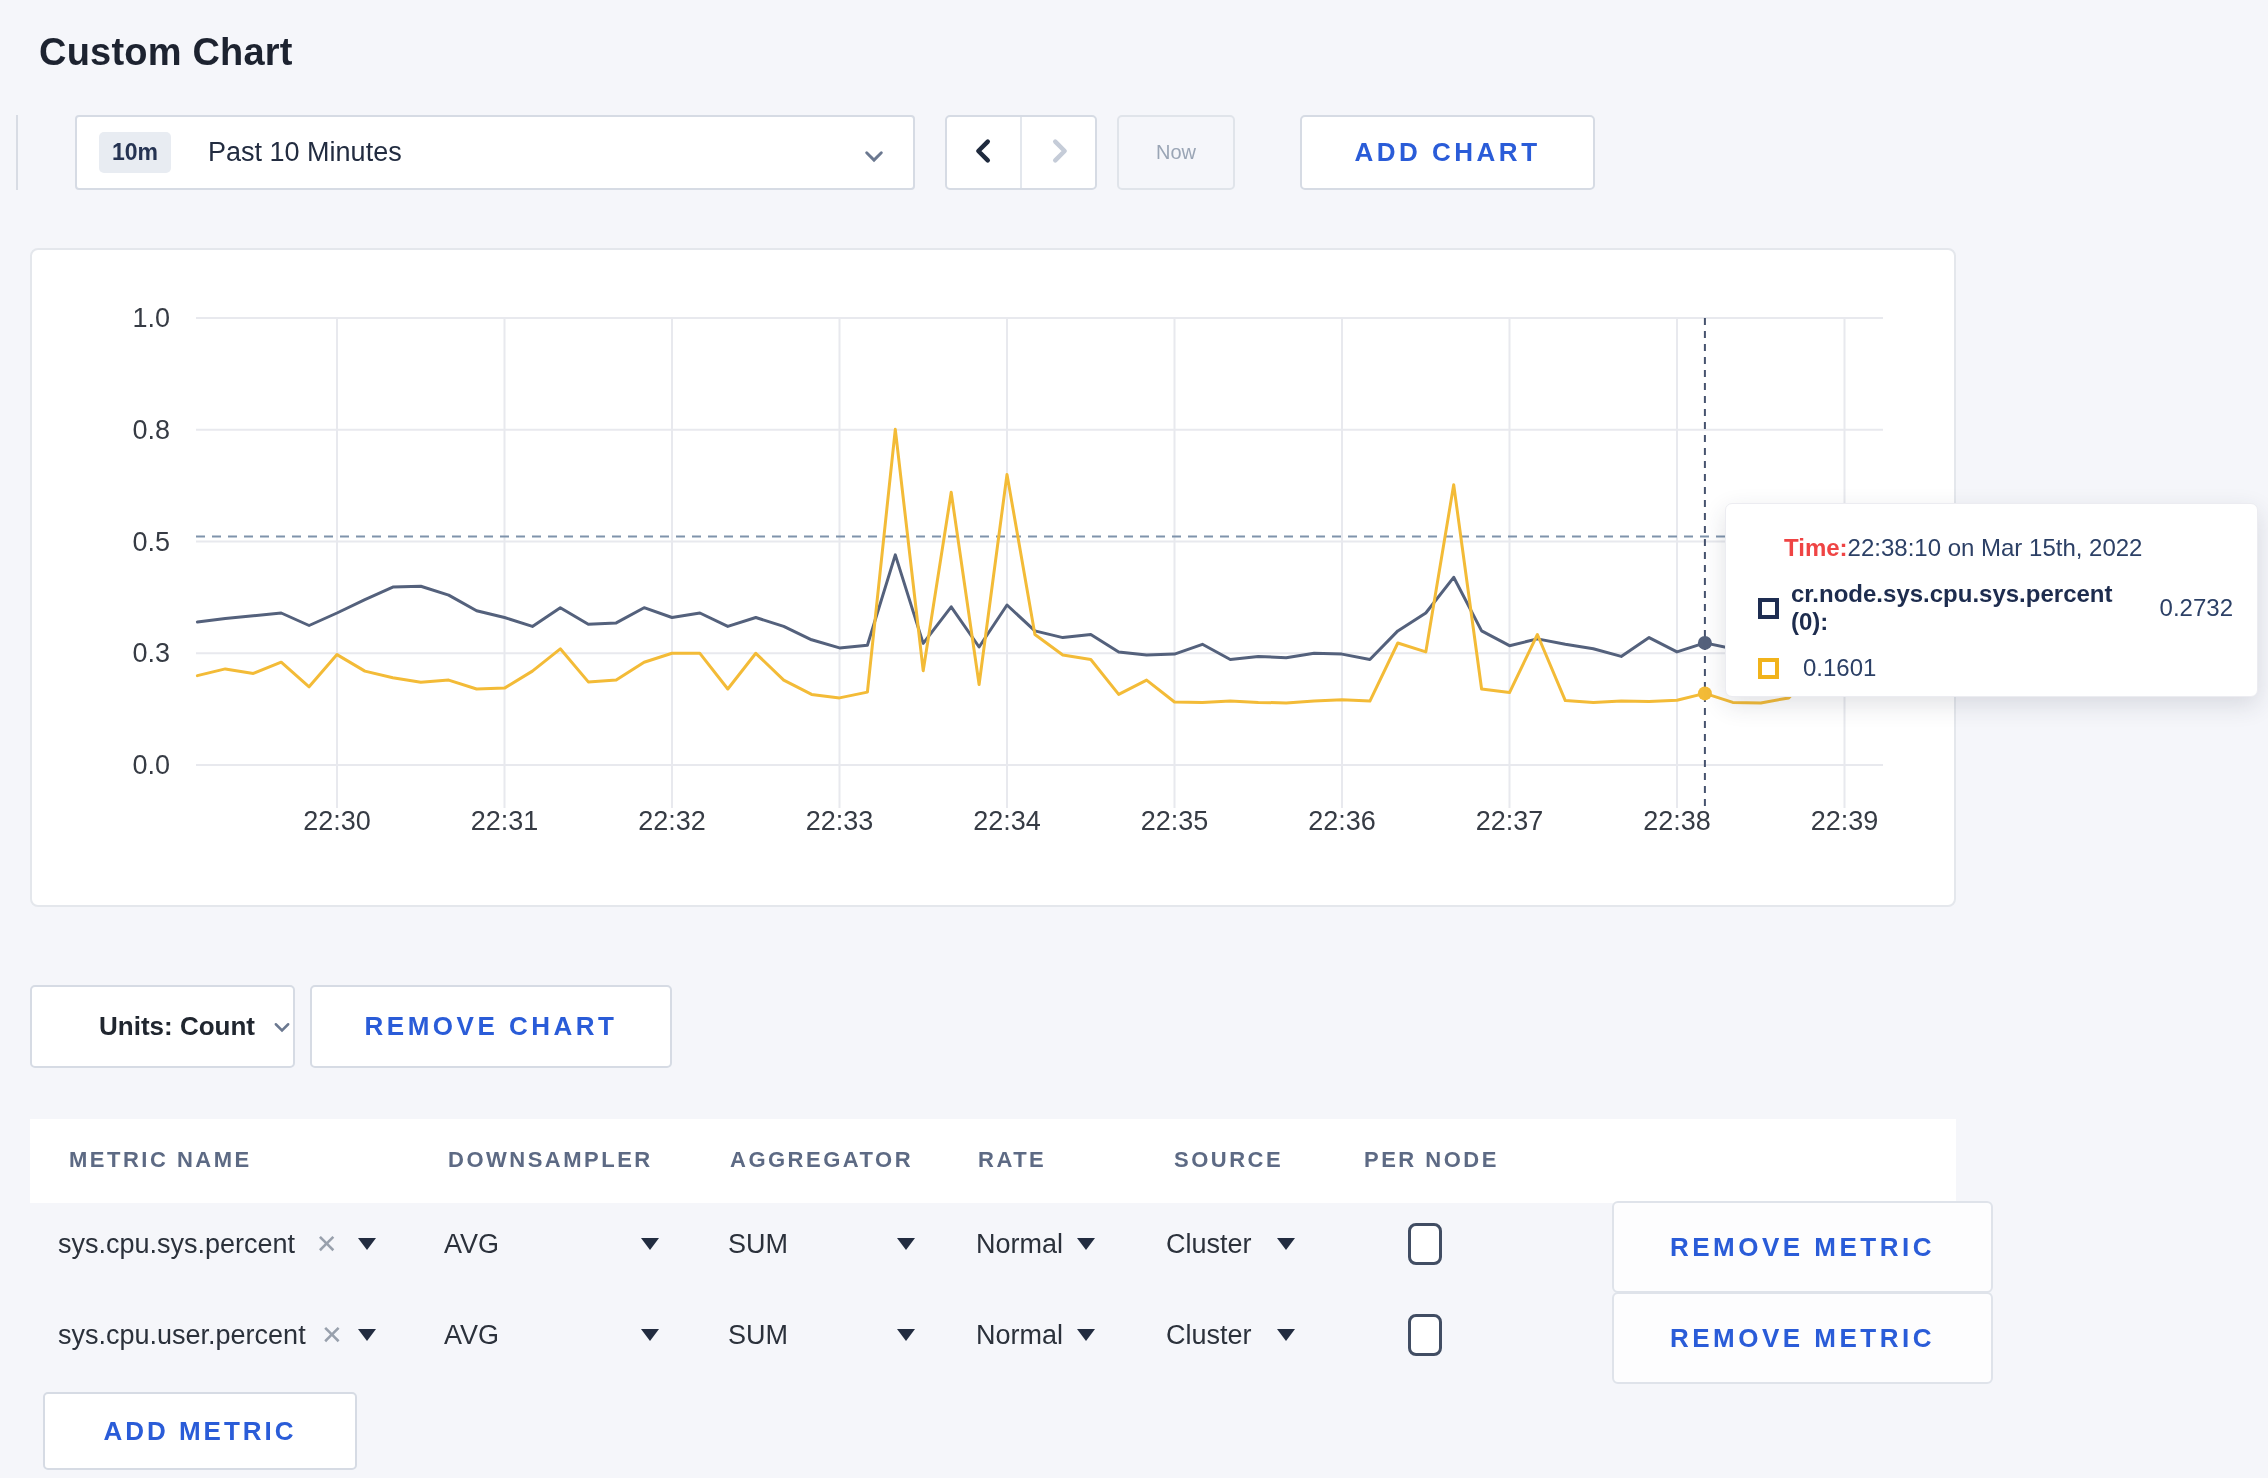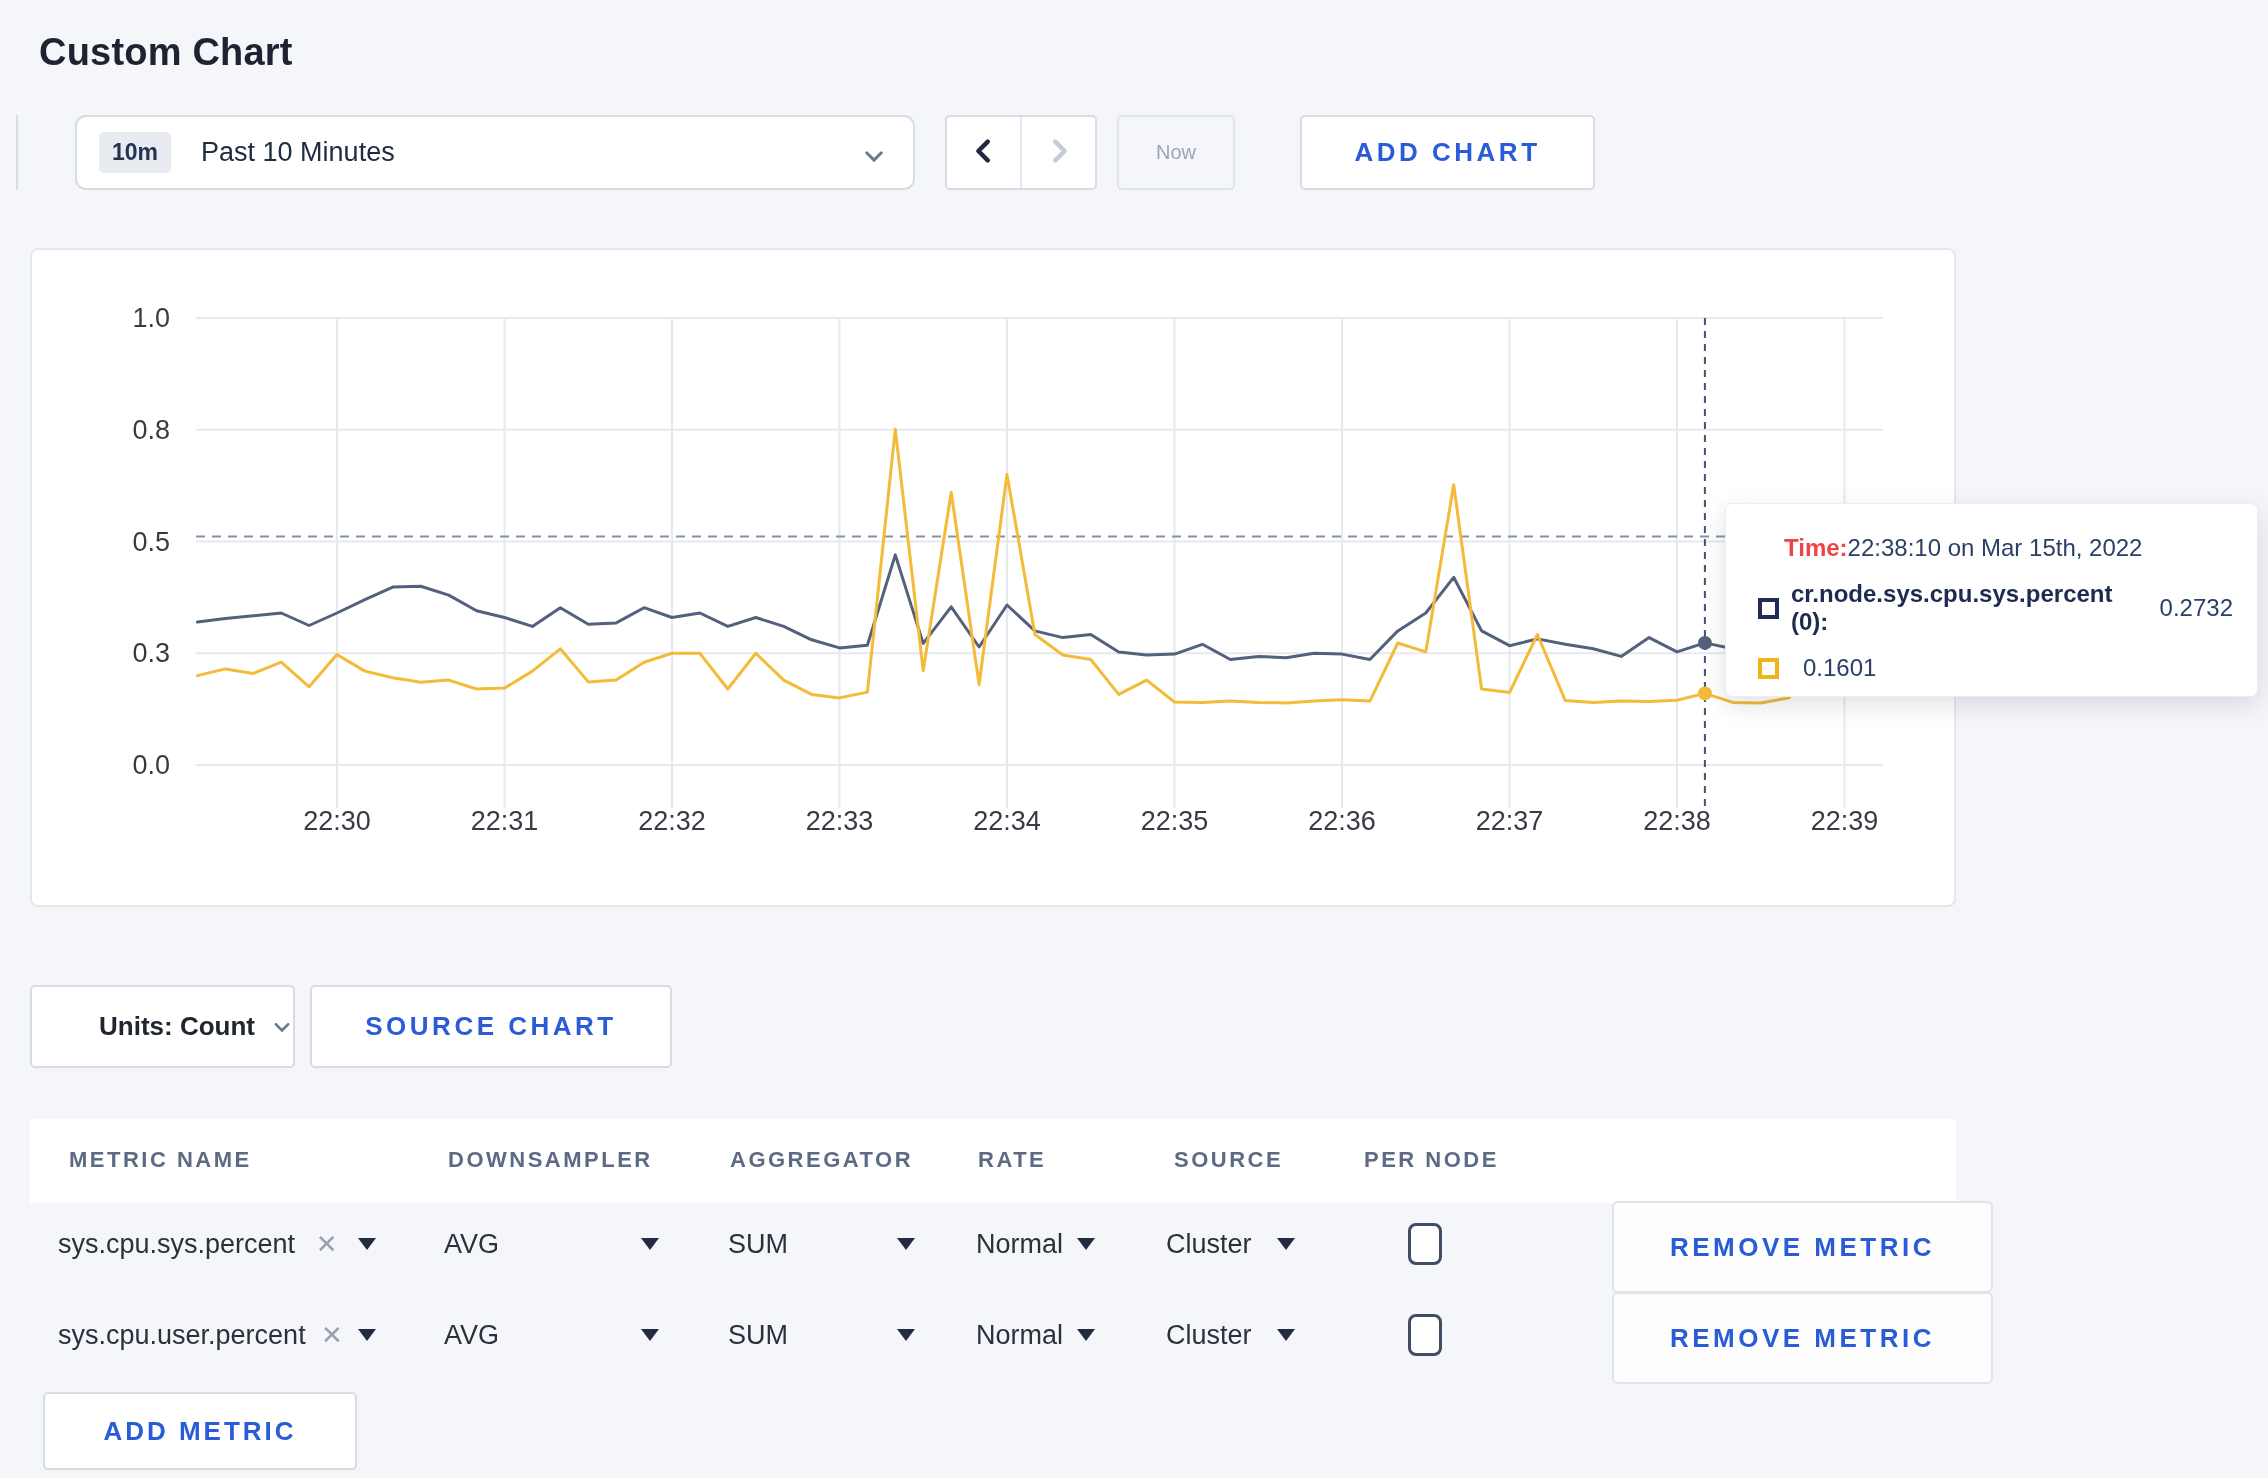--- a/index.html
+++ b/index.html
@@ -12,21 +12,21 @@
   }
   .abs{position:absolute;box-sizing:border-box;}
 
   
   .page-title{left:39px;top:6px;font-size:38px;font-weight:600;color:#1d2330;letter-spacing:.2px;}
 
   
   .tb-accent{left:16px;top:115px;width:2px;height:75px;background:#d8dce4;}
   .time-dd{
     left:75px;top:115px;width:840px;height:75px;background:#fff;
-    border:2px solid #d6dbe4;border-radius:11px;display:flex;align-items:center;cursor:pointer;
+    border:2px solid #d6dbe4;border-radius:4px;display:flex;align-items:center;cursor:pointer;gap:7px;
   }
   .time-badge{margin-left:22px;background:#e8ecf2;border-radius:5px;padding:7px 13px;
     font-size:23px;font-weight:700;color:#253352;}
   .time-label{margin-left:30px;font-size:27px;font-weight:500;color:#222c40;}
   .time-chev{position:absolute;right:26px;top:26px;color:#6b7890;}
   .nav-group{left:945px;top:115px;width:152px;height:75px;background:#fff;
     border:2px solid #d6dbe4;border-radius:5px;display:flex;}
   .nav-btn{flex:1;display:flex;align-items:center;justify-content:center;cursor:pointer;}
   .nav-btn.prev{border-right:2px solid #e3e7ed;color:#1f2a3e;}
   .nav-btn.next{color:#c5ccd8;}
@@ -176,21 +176,21 @@
 </div>
 
 <div class="abs units-dd">
   <span class="units-label">Units: Count</span>
   <span style="color:#6b7890;margin-top:4px;">
     <svg width="22" height="22" viewBox="0 0 16 16">
         <path d="M3.5 6l4.5 4.5L12.5 6" fill="none" stroke="currentColor" stroke-width="1.8" stroke-linecap="round"></path>
       </svg>
   </span>
 </div>
-<div class="abs btn-blue remove-chart">SOURCE CHART</div>
+<div class="abs btn-blue remove-chart">REMOVE CHART</div>
 
 <div class="abs thead">
   <span class="th" style="left:39px">METRIC NAME</span>
   <span class="th" style="left:418px">DOWNSAMPLER</span>
   <span class="th" style="left:700px">AGGREGATOR</span>
   <span class="th" style="left:948px">RATE</span>
   <span class="th" style="left:1144px">SOURCE</span>
   <span class="th" style="left:1334px">PER NODE</span>
 </div>
 

